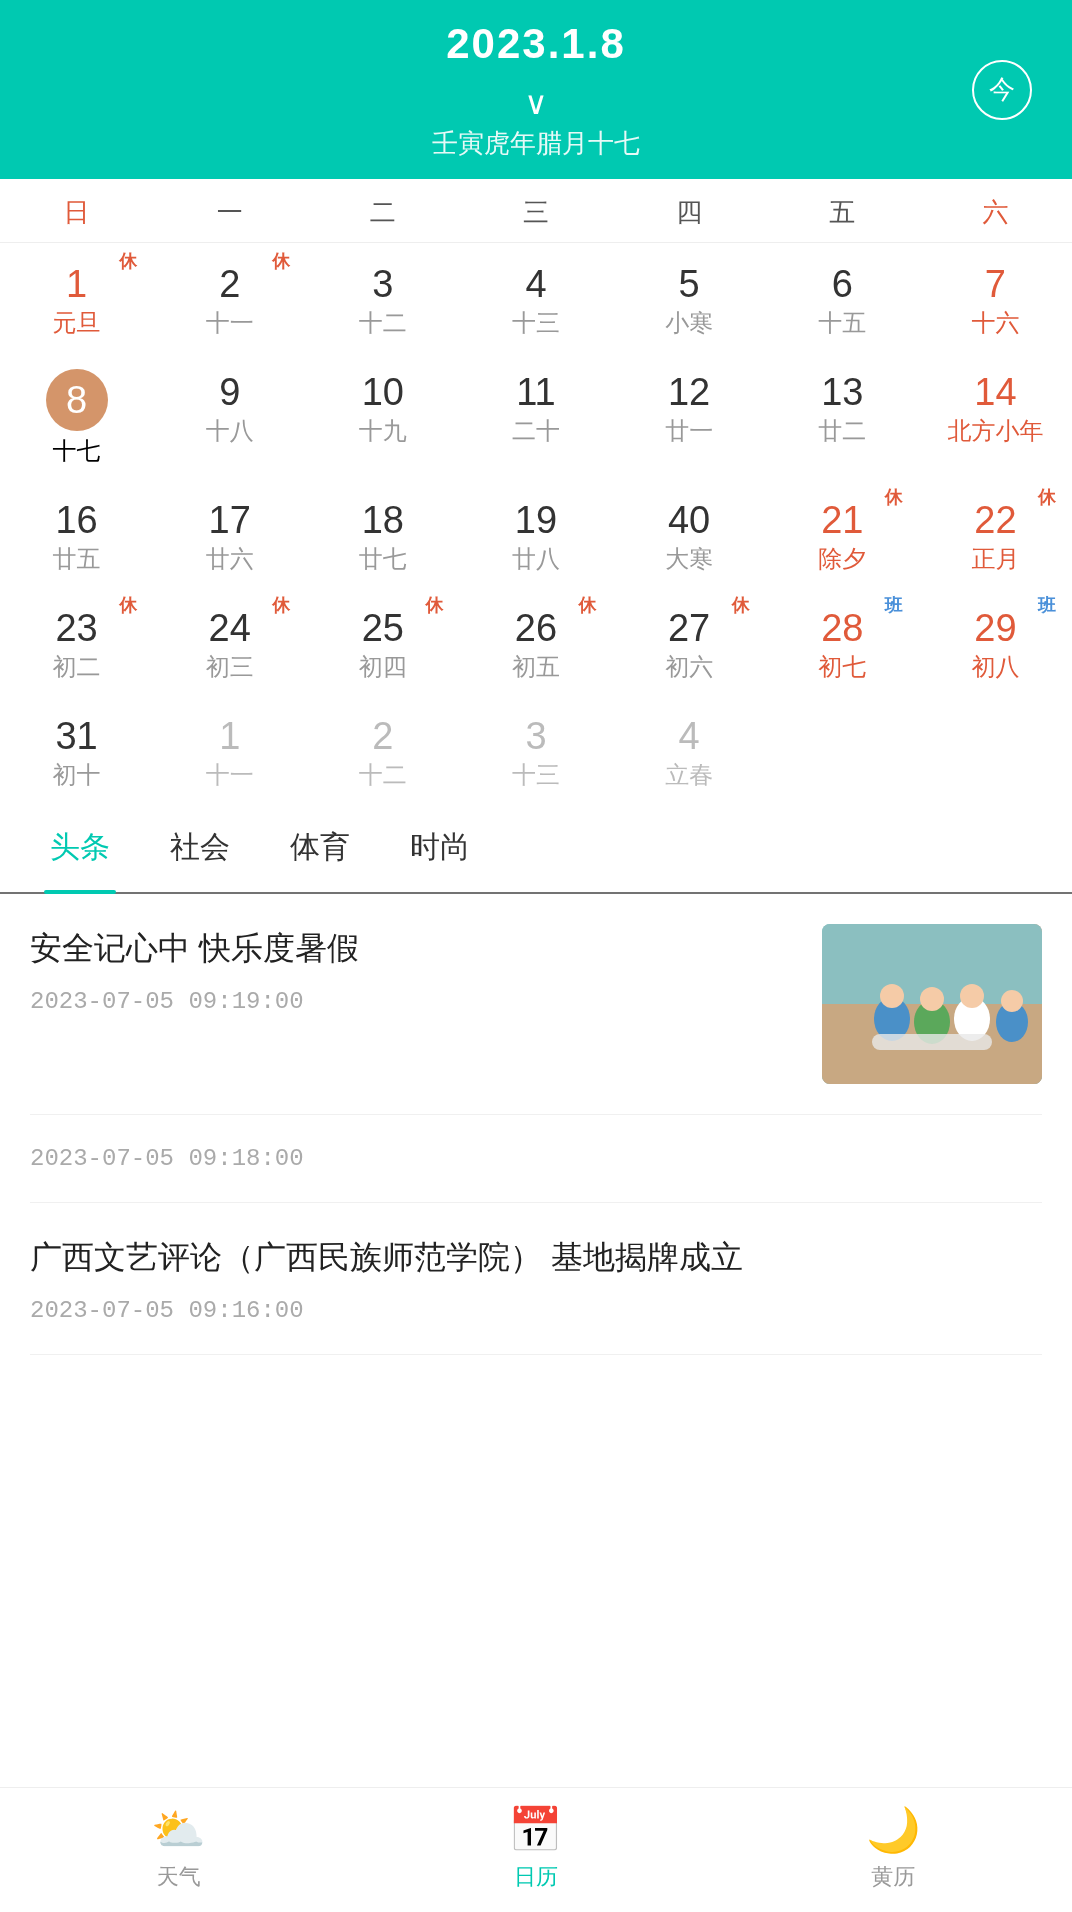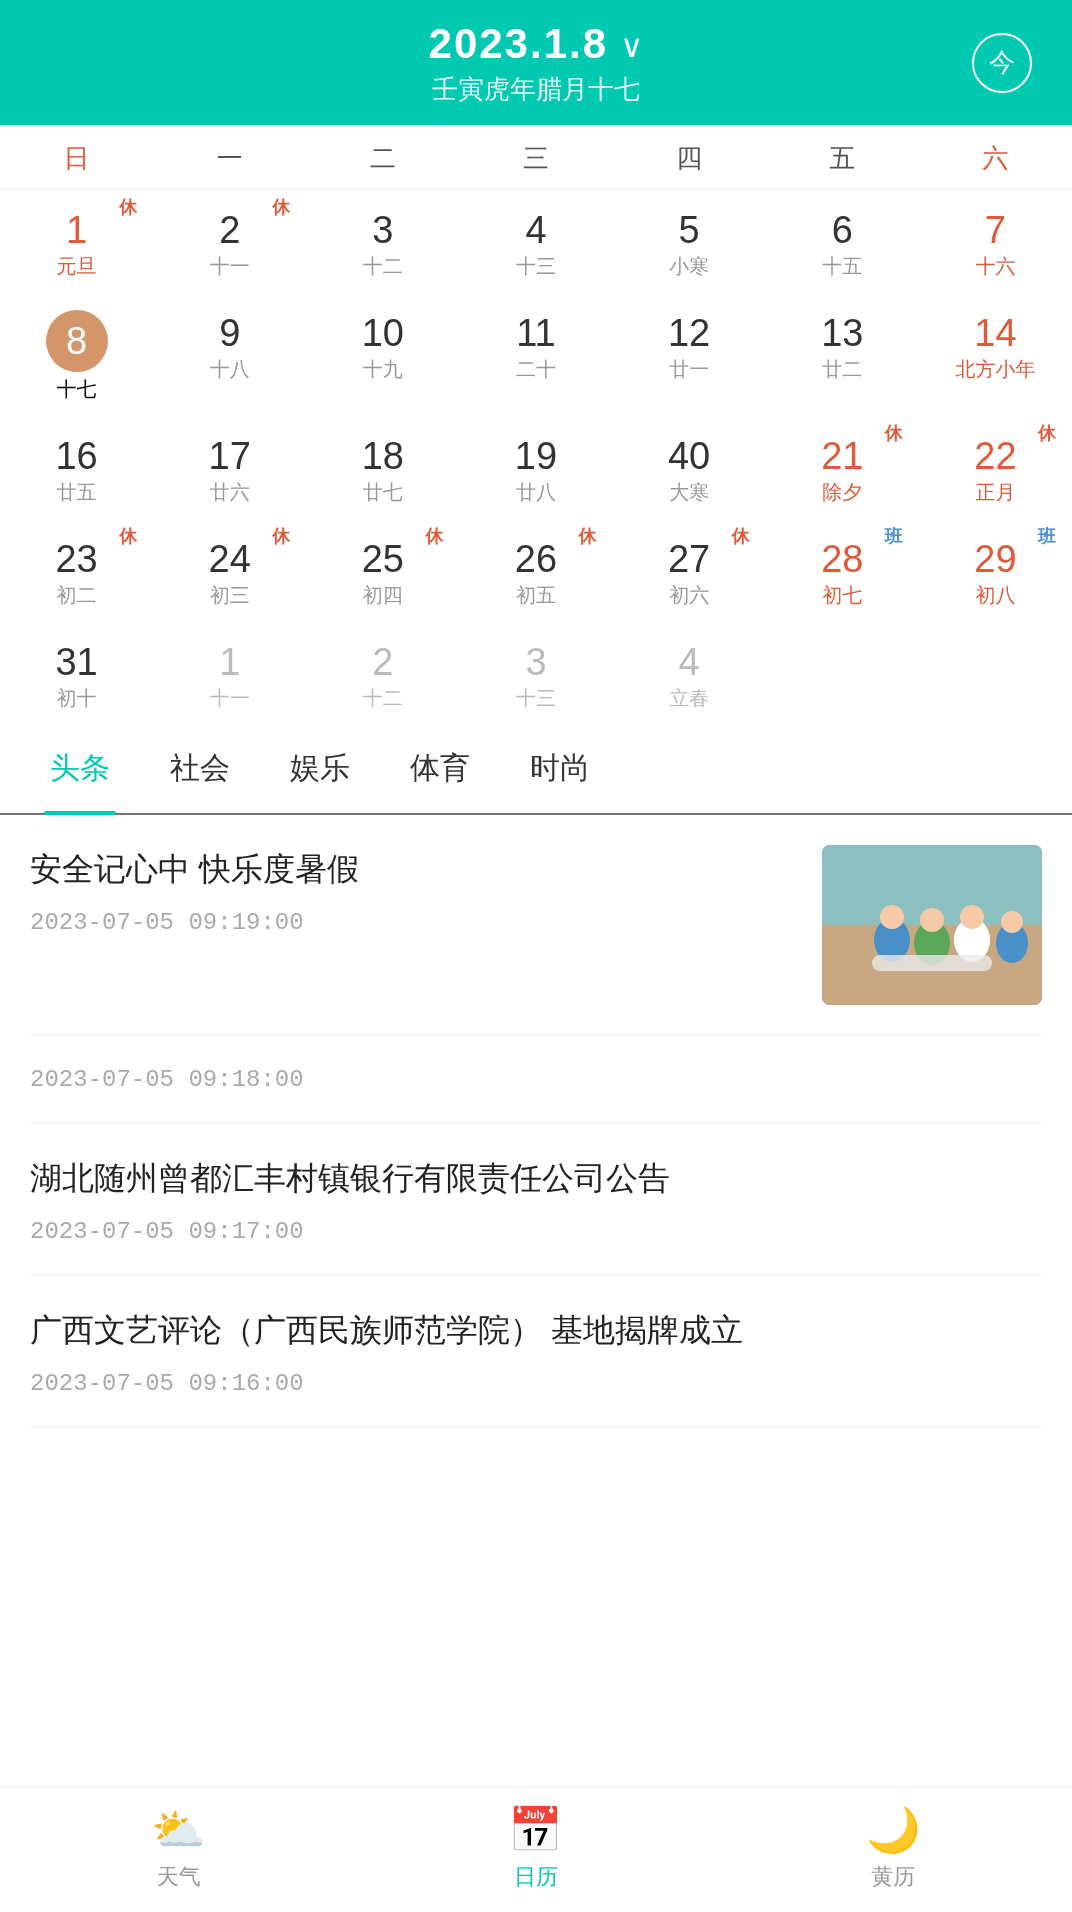--- a/index.html
+++ b/index.html
@@ -17,20 +17,21 @@
       background: #00C9B1;
       padding: 20px 0 18px;
       text-align: center;
       position: relative;
     }
     .header-date-row {
       display: flex;
       align-items: center;
       justify-content: center;
       gap: 12px;
+      flex-direction: column;
     }
     .header-date {
       color: #fff;
       font-size: 42px;
       font-weight: bold;
       letter-spacing: 2px;
     }
     .header-chevron {
       color: #fff;
       font-size: 32px;
@@ -98,21 +99,21 @@
     .badge.rest { color: #e05a3a; }
     .badge.work { color: #4a90d9; }
 
     .cal-cell .main-num {
       font-size: 38px;
       margin-top: 12px;
       color: #333;
       line-height: 1;
     }
     .cal-cell .lunar-txt {
-      font-size: 20px;
+      font-size: 24px;
       color: #999;
       margin-top: 4px;
     }
     .cal-cell.sun .main-num,
     .cal-cell.sun .lunar-txt { color: #e05a3a; }
     .cal-cell.sat .main-num,
     .cal-cell.sat .lunar-txt { color: #e05a3a; }
     .cal-cell.holiday .main-num,
     .cal-cell.holiday .lunar-txt { color: #e05a3a; }
     .cal-cell.gray .main-num,
@@ -403,21 +404,20 @@
     </div>
     <div class="cal-cell gray sat">
       <span class="main-num">4</span>
       <span class="lunar-txt">立春</span>
     </div>
   </div>
 
 <div class="news-tabs" id="news-tabs">
     <div class="news-tab active">头条</div>
     <div class="news-tab">社会</div>
-    <div class="news-tab">娱乐</div>
     <div class="news-tab">体育</div>
     <div class="news-tab">时尚</div>
   </div>
 
 <div class="news-list" id="news-list">
     <div class="news-item">
       <div class="news-item-inner">
         <div class="news-text-block">
           <div class="news-title">安全记心中  快乐度暑假</div>
           <div class="news-time">2023-07-05  09:19:00</div>
@@ -445,28 +445,20 @@
     <div class="news-item">
       <div class="news-item-inner">
         <div class="news-text-block">
           <div class="news-time">2023-07-05  09:18:00</div>
         </div>
       </div>
     </div>
     <div class="news-item">
       <div class="news-item-inner">
         <div class="news-text-block">
-          <div class="news-title">湖北随州曾都汇丰村镇银行有限责任公司公告</div>
-          <div class="news-time">2023-07-05  09:17:00</div>
-        </div>
-      </div>
-    </div>
-    <div class="news-item">
-      <div class="news-item-inner">
-        <div class="news-text-block">
           <div class="news-title">广西文艺评论（广西民族师范学院）  基地揭牌成立</div>
           <div class="news-time">2023-07-05  09:16:00</div>
         </div>
       </div>
     </div>
   </div>
 
 <div class="spacer"></div>
 
 <div class="bottom-nav">

